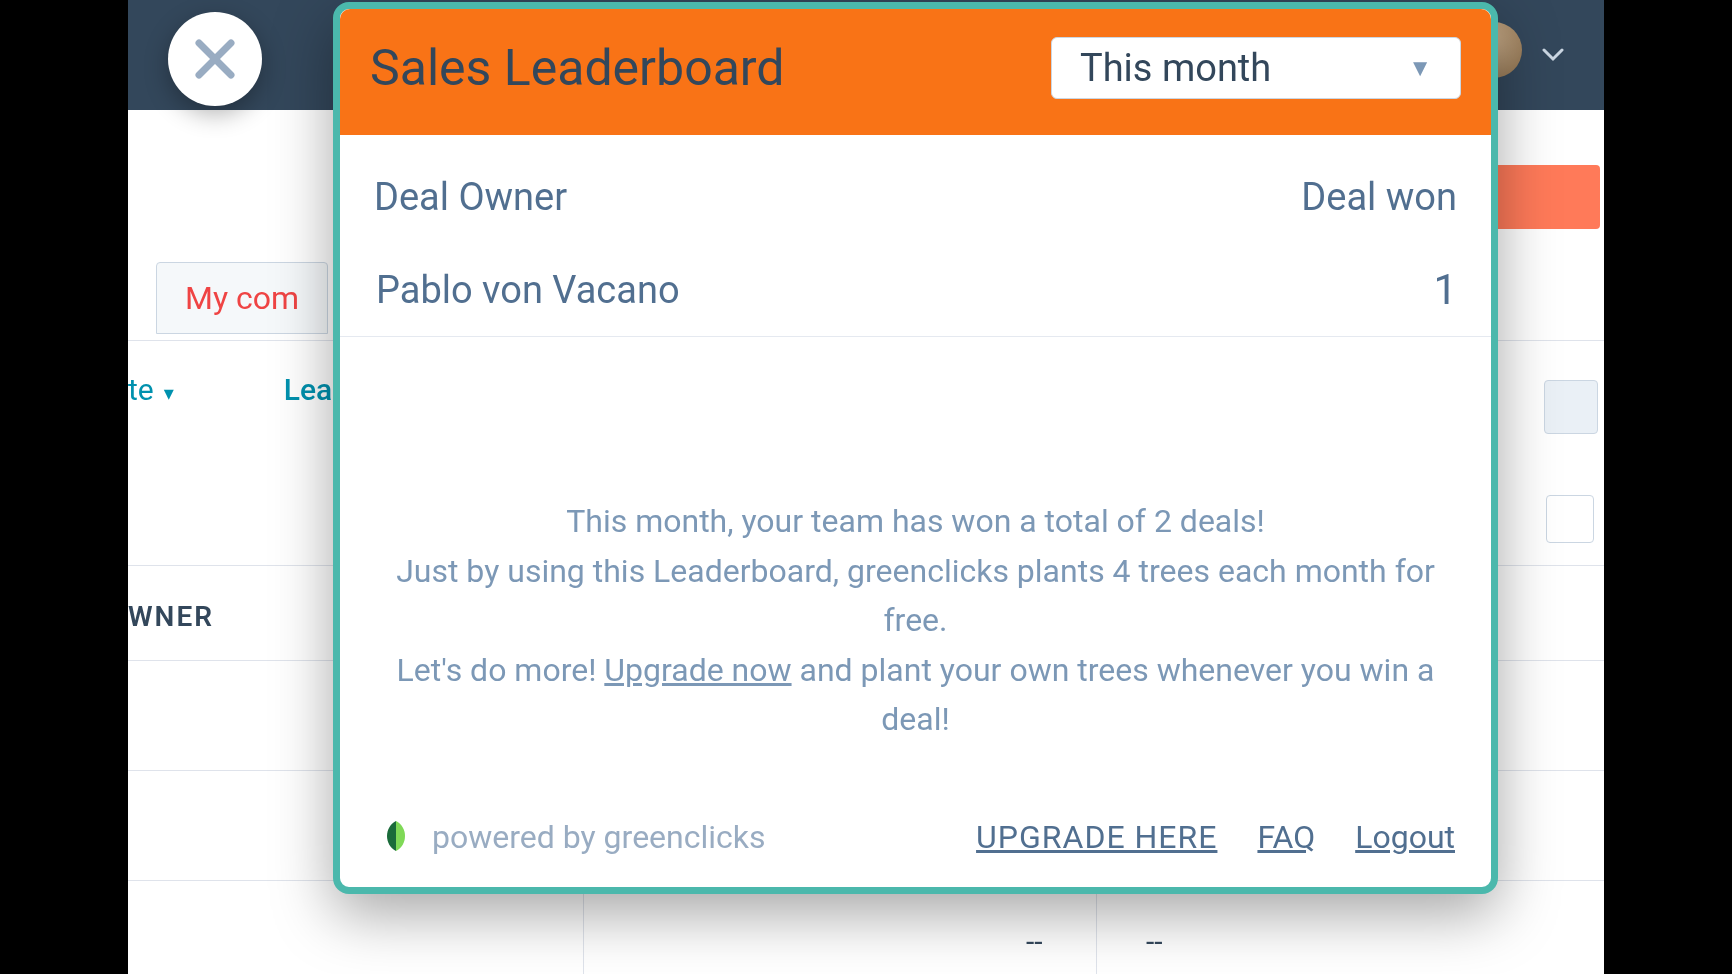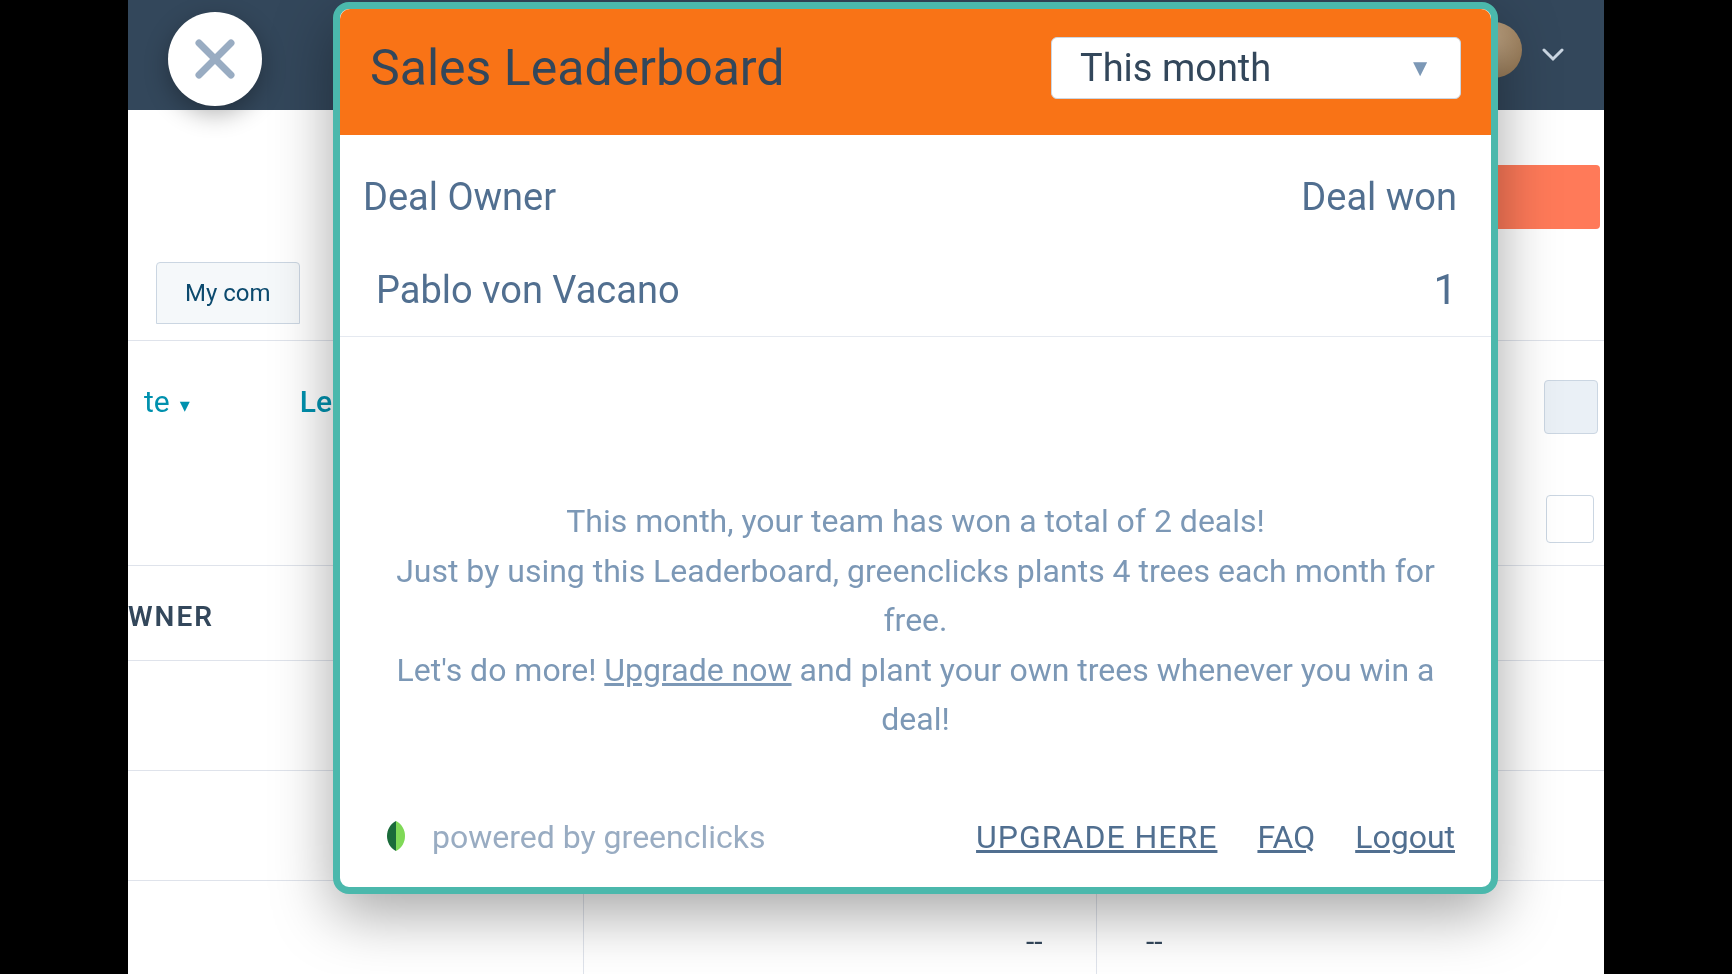--- a/index.html
+++ b/index.html
@@ -54,40 +54,40 @@
       border-radius: 4px;
     }
     .bg-tab {
       position: absolute;
       left: 28px;
       top: 262px;
       background: #f5f8fa;
       border: 1px solid #cbd6e2;
       border-radius: 4px 4px 0 0;
       padding: 16px 28px;
-      font-size: 24px;
-      color: #0c4a6e;
+      font-size: 32px;
+      color: #ef4444;
     }
     .bg-divider {
       position: absolute;
       left: 0;
       top: 340px;
       width: 100%;
       height: 1px;
       background: #dfe3eb;
     }
     .bg-filter-row {
       position: absolute;
       left: 0;
-      top: 384px;
+      top: 372px;
       font-size: 30px;
       color: #0091ae;
       display: flex;
       gap: 40px;
-      padding-left: 16px;
+      padding-left: 0;
     }
     .bg-filter-te { color: #0091ae; }
     .bg-filter-lea { color: #0091ae; font-weight: 500; }
     .bg-chevron-sm { font-size: 20px; color: #0091ae; margin-left: 10px; }
     .bg-owner-label {
       position: absolute;
       left: 0;
       top: 600px;
       font-size: 28px;
       font-weight: 600;
@@ -187,21 +187,21 @@
       font-size: 38px;
       color: #33475b;
     }
     .period-select-arrow {
       color: #7c98b6;
       font-size: 24px;
     }
     .board-head {
       display: flex;
       justify-content: space-between;
-      padding: 40px 34px 24px 23px;
+      padding: 40px 34px 24px 34px;
       font-size: 38px;
       color: #516f90;
     }
     .board-row {
       display: flex;
       justify-content: space-between;
       align-items: center;
       padding: 0 34px;
       border-bottom: 1px solid #e5e9f0;
       height: 94px;

